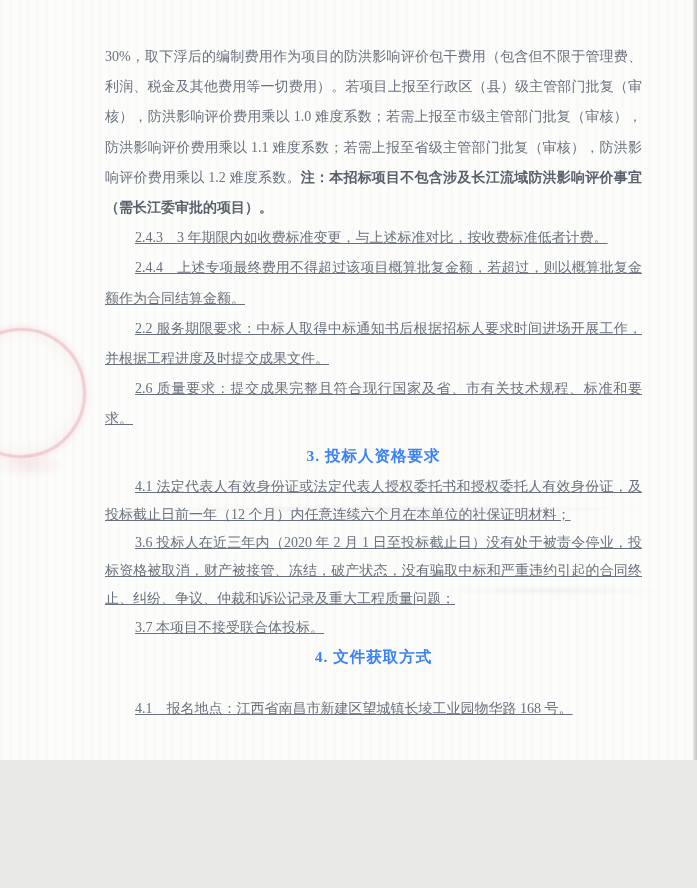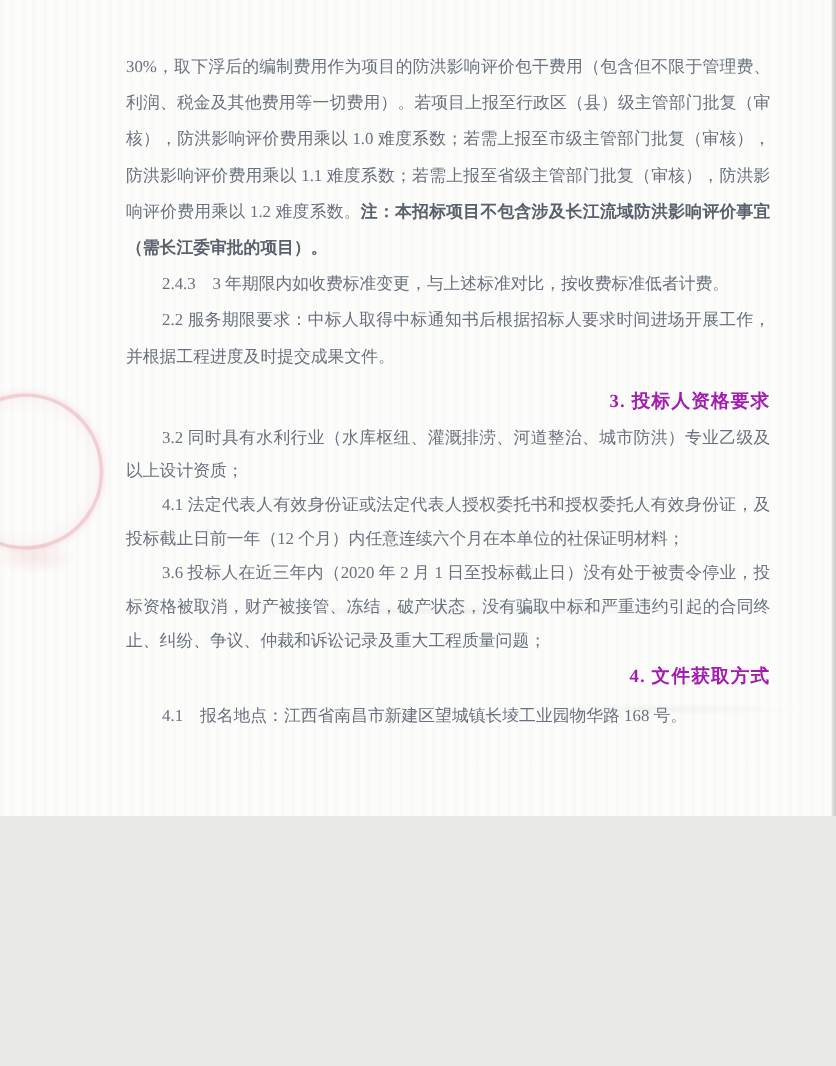--- a/index.html
+++ b/index.html
@@ -1,47 +1,47 @@
 <!DOCTYPE html>
 <html><head>
 <meta charset="utf-8">
 <style>
   html,body{margin:0;padding:0;background:#e9e9e7;}
   .page{
     position:relative;
-    width:697px;height:680px;
+    width:697px;height:760px;
     background:#fcfcfa;
     overflow:hidden;
     font-family:"Liberation Serif","DejaVu Serif",serif;
   }
   
   .page::before{
     content:"";position:absolute;inset:0;pointer-events:none;
     background:repeating-linear-gradient(90deg,
       rgba(0,0,0,0.012) 0 3px, rgba(255,255,255,0) 3px 9px);
   }
   .content{
     position:absolute;left:105px;top:42px;width:537px;
     color:#69717e;
     font-size:14px;
     text-align:justify;
   }
   p{margin:0;padding:0;line-height:30.2px;}
-  .para{ text-indent:2.15em; }
+  .para{ text-indent:2.15em;text-decoration:underline; }
   .intro{ text-indent:0; }
   .intro b{ color:#59616d; font-weight:bold; }
   .sec3 p{ line-height:28.2px; }
   h2{
     margin:0;padding:0;
-    font-size:15.5px;font-weight:bold;color:#a21caf;
-    line-height:30px;text-align:right;text-indent:0;
+    font-size:15.5px;font-weight:bold;color:#3b82f6;
+    line-height:30px;text-align:center;text-indent:0;
     letter-spacing:1px;
   }
   .h3{ margin-top:6px; margin-bottom:2px; }
-  .h4{ margin-top:0; margin-bottom:4px; }
+  .h4{ margin-top:0; margin-bottom:22px; }
   
   .edge-right{
     position:absolute;top:0;right:0;width:4px;height:888px;
     background:linear-gradient(90deg,#e7e7e5,#c6c6c4);
   }
   
   .stamp{
     position:absolute;left:-44px;top:328px;width:124px;height:124px;
     border-radius:50%;
     border:3px solid rgba(224,132,144,0.38);
@@ -72,28 +72,30 @@
   <div class="stamp"></div>
   <div class="stamp-smudge"></div>
   <div class="streak1"></div>
   <div class="streak2"></div>
 
   <div class="content">
 
     <p class="intro"><span>30%，取下浮后的编制费用作为项目的防洪影响评价包干费用（包含但不限于管理费、利润、税金及其他费用等一切费用）。若项目上报至行政区（县）级主管部门批复（审核），防洪影响评价费用乘以 1.0 难度系数；若需上报至市级主管部门批复（审核），防洪影响评价费用乘以 1.1 难度系数；若需上报至省级主管部门批复（审核），防洪影响评价费用乘以 1.2 难度系数。</span><b>注：本招标项目不包含涉及长江流域防洪影响评价事宜（需长江委审批的项目）。</b></p>
 
     <p class="para">2.4.3　3 年期限内如收费标准变更，与上述标准对比，按收费标准低者计费。</p>
+    <p class="para">2.4.4　上述专项最终费用不得超过该项目概算批复金额，若超过，则以概算批复金额作为合同结算金额。</p>
     <p class="para">2.2 服务期限要求：中标人取得中标通知书后根据招标人要求时间进场开展工作，并根据工程进度及时提交成果文件。</p>
+    <p class="para">2.6 质量要求：提交成果完整且符合现行国家及省、市有关技术规程、标准和要求。</p>
 
     <h2 class="h3">3. 投标人资格要求</h2>
 
     <div class="sec3">
-      <p class="para">3.2 同时具有水利行业（水库枢纽、灌溉排涝、河道整治、城市防洪）专业乙级及以上设计资质；</p>
       <p class="para">4.1 法定代表人有效身份证或法定代表人授权委托书和授权委托人有效身份证，及投标截止日前一年（12 个月）内任意连续六个月在本单位的社保证明材料；</p>
       <p class="para">3.6 投标人在近三年内（2020 年 2 月 1 日至投标截止日）没有处于被责令停业，投标资格被取消，财产被接管、冻结，破产状态，没有骗取中标和严重违约引起的合同终止、纠纷、争议、仲裁和诉讼记录及重大工程质量问题；</p>
+      <p class="para">3.7 本项目不接受联合体投标。</p>
     </div>
 
     <h2 class="h4">4. 文件获取方式</h2>
 
     <p class="para">4.1　报名地点：江西省南昌市新建区望城镇长堎工业园物华路 168 号。</p>
 
   </div>
 
   <div class="edge-right"></div>
 </div>

